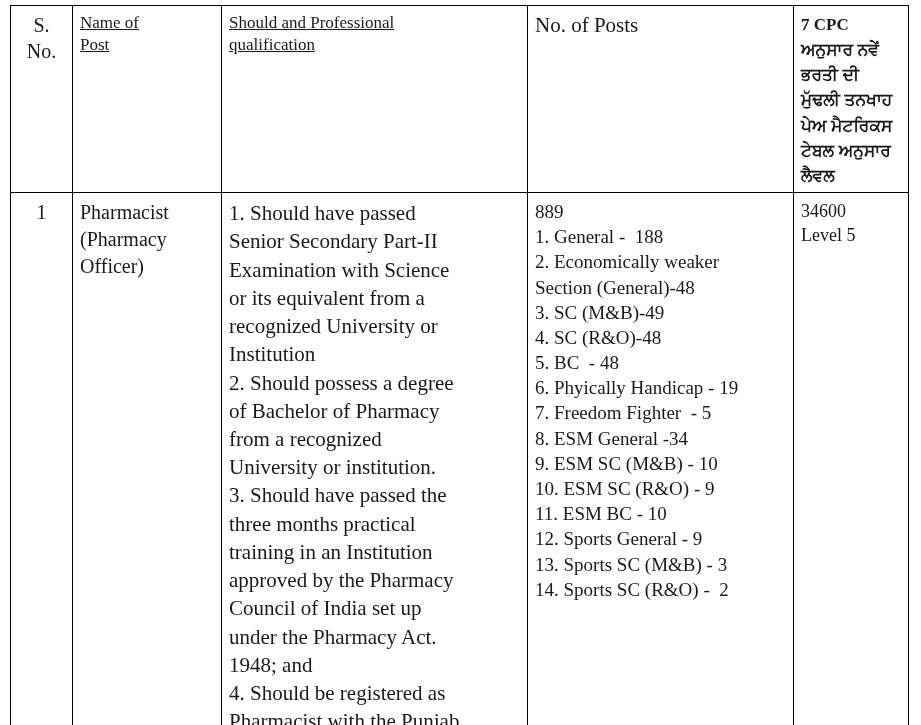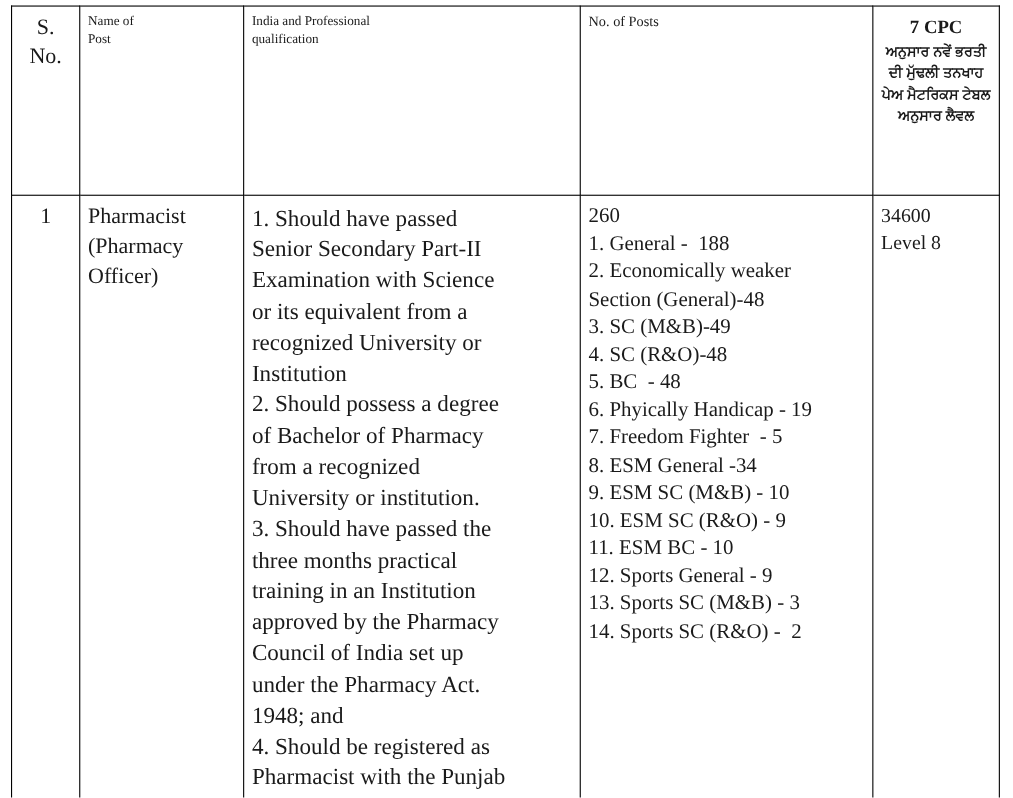--- a/index.html
+++ b/index.html
@@ -49,46 +49,47 @@
 
   
   .hdr-sno {
     text-align: center;
     font-size: 20px;
     line-height: 1.30;
     height: 172px;
   }
   .hdr-post,
   .hdr-qual {
-    font-size: 12px;
-    line-height: 1.30;
+    font-size: 17px;
+    line-height: 1.30;
+    text-decoration: underline;
   }
   .hdr-posts {
-    font-size: 13px;
+    font-size: 21px;
     line-height: 1.30;
   }
   .hdr-pay {
     font-size: 15px;
     line-height: 1.48;
     font-weight: bold;
     padding-top: 7px;
   }
   .hdr-pay .gur {
     font-family: "Liberation Sans", "DejaVu Sans", sans-serif;
     font-weight: bold;
-    font-size: 13px;
+    font-size: 17px;
   }
   .hdr-pay .cpc {
     font-family: "Liberation Serif", "DejaVu Serif", serif;
     font-weight: bold;
     font-size: 17px;
   }
 
   
-  td.hdr-pay { border-bottom: none; text-align: center; }
+  td.hdr-pay { border-bottom: none; }
   td.body-pay { border-top: none; }
 
   
   .body-sno {
     text-align: center;
     font-size: 20px;
     line-height: 1.30;
     padding-top: 8px;
   }
   .body-post {
@@ -130,21 +131,21 @@
 
     <tbody>
 
       <tr>
         <td class="hdr-sno" style="white-space: pre-wrap;">S.
 No.</td>
 
         <td class="hdr-post" style="white-space: pre-wrap;">Name of
 Post</td>
 
-        <td class="hdr-qual" style="white-space: pre-wrap;">India and Professional
+        <td class="hdr-qual" style="white-space: pre-wrap;">Should and Professional
 qualification</td>
 
         <td class="hdr-posts" style="white-space: pre-wrap;">No. of Posts</td>
 
         <td class="hdr-pay">
           <span class="ln cpc" style="white-space: pre-wrap;">7 CPC</span>
           <span class="ln gur" style="white-space: pre-wrap;">ਅਨੁਸਾਰ ਨਵੇਂ ਭਰਤੀ ਦੀ ਮੁੱਢਲੀ ਤਨਖਾਹ ਪੇਅ ਮੈਟਰਿਕਸ ਟੇਬਲ ਅਨੁਸਾਰ ਲੈਵਲ</span>
         </td>
       </tr>
 
@@ -172,39 +173,39 @@
 Council of India set up
 under the Pharmacy Act.
 1948; and
 4. Should be registered as
 Pharmacist with the Punjab
 Pharmacy Council set up
 under the Pharmacy Act.
 1948</td>
 
         <td class="body-posts">
-          <span class="ln" style="white-space: pre-wrap;">260</span>
+          <span class="ln" style="white-space: pre-wrap;">889</span>
           <span class="ln" style="white-space: pre-wrap; font-family: Liberation Serif, serif;">1. General -  188
 2. Economically weaker
 Section (General)-48
 3. SC (M&amp;B)-49
 4. SC (R&amp;O)-48
 5. BC  - 48
 6. Phyically Handicap - 19
 7. Freedom Fighter  - 5
 8. ESM General -34
 9. ESM SC (M&amp;B) - 10
 10. ESM SC (R&amp;O) - 9
 11. ESM BC - 10
 12. Sports General - 9
 13. Sports SC (M&amp;B) - 3
 14. Sports SC (R&amp;O) -  2</span>
         </td>
 
         <td class="body-pay">
           <span class="ln" style="white-space: pre-wrap;">34600</span>
-          <span class="ln" style="white-space: pre-wrap;">Level 8</span>
+          <span class="ln" style="white-space: pre-wrap;">Level 5</span>
         </td>
       </tr>
     </tbody>
   </table>
 
 </div>
 
 </body></html>

